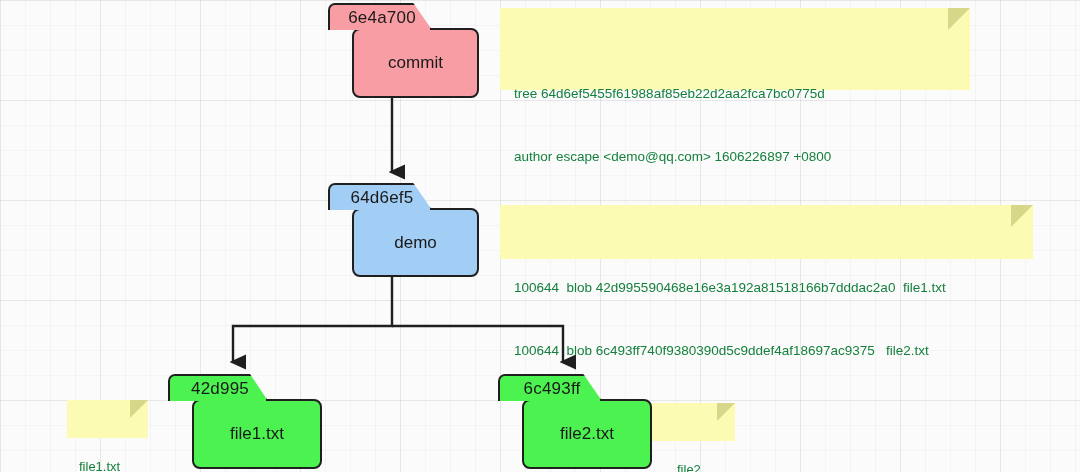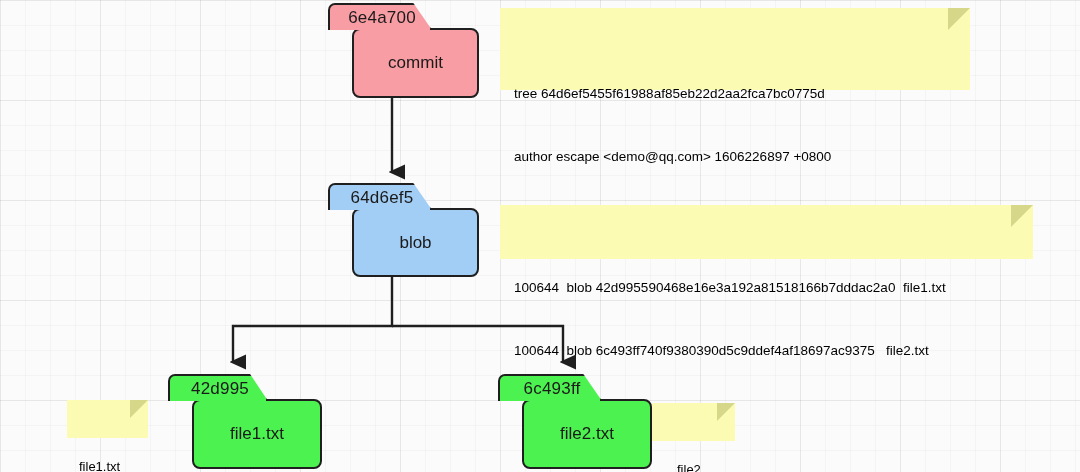--- a/index.html
+++ b/index.html
@@ -79,21 +79,21 @@
   .node.tree   .tab, .node.tree   .body { background-color: #a2cdf5; }
   .node.blob   .tab, .node.blob   .body { background-color: #4cf350; align-items: center; }
 
   
   .note {
     position: absolute;
     background-color: #fbfbb4;
     box-sizing: border-box;
     font-size: 13.5px;
     line-height: 21px;
-    color: #000000;
+    color: #15803d;
     white-space: pre;
     padding: 12px 14px;
   }
   .note .fold {
     position: absolute;
     right: 0;
     top: 0;
     width: 0;
     height: 0;
     border-style: solid;
@@ -135,21 +135,21 @@
     <div class="body" style="width:127px; height:70px;">
       <span>commit</span>
     </div>
   </div>
 
   <div class="node tree" style="left:328px; top:183px; width:123px; height:94px;">
     <div class="tab" style="width:104px;">
       <span class="tab-label">64d6ef5</span>
     </div>
     <div class="body" style="width:127px; height:69px;">
-      <span>blob</span>
+      <span>demo</span>
     </div>
   </div>
 
   <div class="node blob" style="left:168px; top:374px; width:130px; height:95px;">
     <div class="tab" style="width:100px;">
       <span class="tab-label">42d995</span>
     </div>
     <div class="body" style="width:130px; height:70px;">
       <span>file1.txt</span>
     </div>

